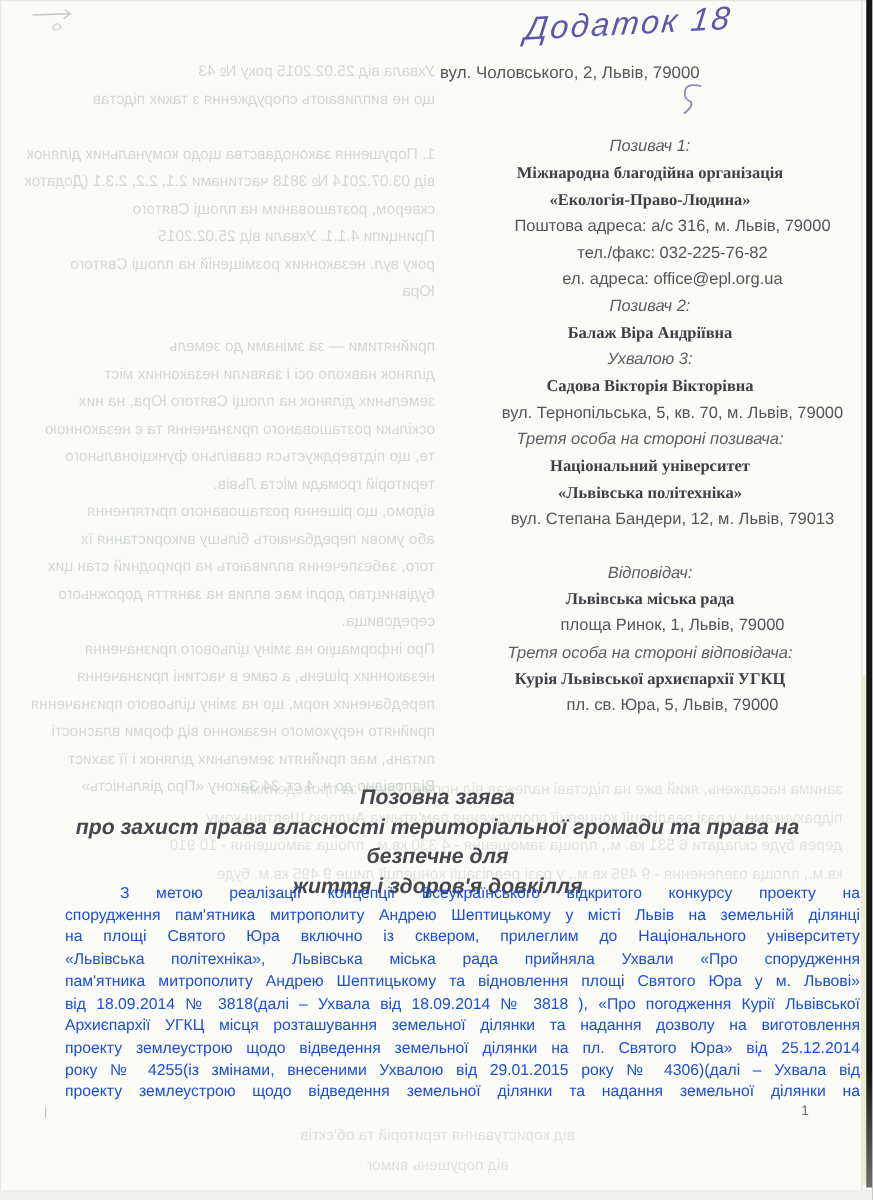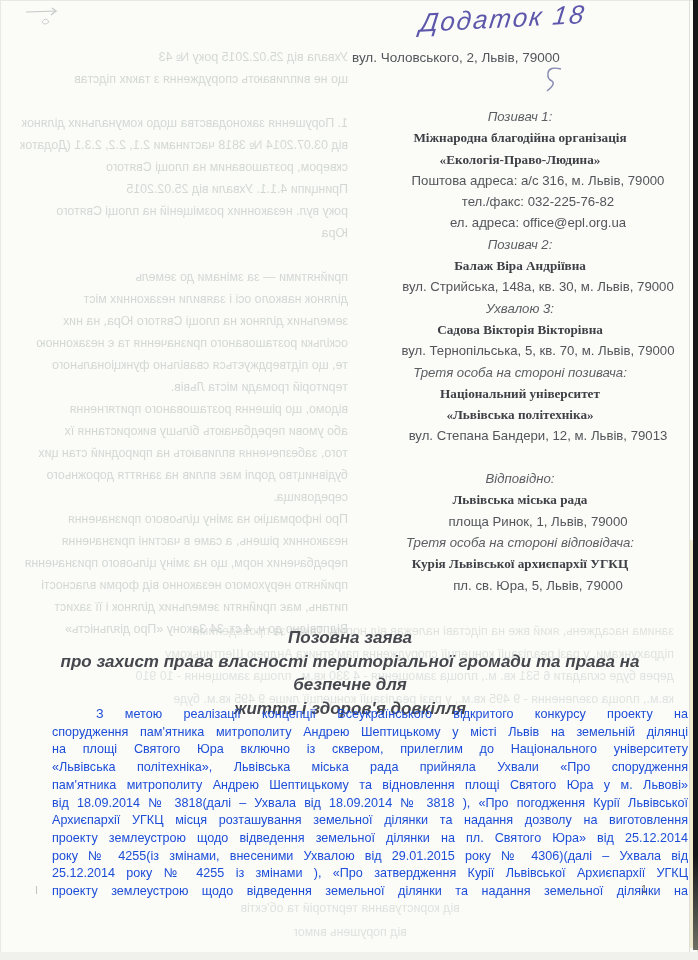--- a/index.html
+++ b/index.html
@@ -114,30 +114,29 @@
 
   <div class="parties">
       <div class="pline role">Позивач 1:</div>
       <div class="pline name">Міжнародна благодійна організація</div>
       <div class="pline name">«Екологія-Право-Людина»</div>
       <div class="pline plain">Поштова адреса: а/с 316, м. Львів, 79000</div>
       <div class="pline plain">тел./факс: 032-225-76-82</div>
       <div class="pline plain">ел. адреса: office@epl.org.ua</div>
       <div class="pline role">Позивач 2:</div>
       <div class="pline name">Балаж Віра Андріївна</div>
-      <div class="pline plain">вул. Стрийська, 148а, кв. 30, м. Львів, 79000</div>
       <div class="pline role">Ухвалою 3:</div>
       <div class="pline name">Садова Вікторія Вікторівна</div>
       <div class="pline plain">вул. Тернопільська, 5, кв. 70, м. Львів, 79000</div>
       <div class="pline role">Третя особа на стороні позивача:</div>
       <div class="pline name">Національний університет</div>
       <div class="pline name">«Львівська політехніка»</div>
       <div class="pline plain">вул. Степана Бандери, 12, м. Львів, 79013</div>
       <div class="pline gap"></div>
-      <div class="pline role">Відповідно:</div>
+      <div class="pline role">Відповідач:</div>
       <div class="pline name">Львівська міська рада</div>
       <div class="pline plain">площа Ринок, 1, Львів, 79000</div>
       <div class="pline role">Третя особа на стороні відповідача:</div>
       <div class="pline name">Курія Львівської архиєпархії УГКЦ</div>
       <div class="pline plain">пл. св. Юра, 5, Львів, 79000</div>
     </div>
 
   <div class="doc-title">
       <div class="tline">Позовна заява</div>
       <div class="tline">про захист права власності територіальної громади та права на безпечне для</div>
@@ -147,21 +146,20 @@
   <div class="body-text">
       <div class="pline">З метою реалізації концепції Всеукраїнського відкритого конкурсу проекту на</div>
       <div class="pline">спорудження пам'ятника митрополиту Андрею Шептицькому у місті Львів на земельній ділянці</div>
       <div class="pline">на площі Святого Юра включно із сквером, прилеглим до Національного університету</div>
       <div class="pline">«Львівська політехніка», Львівська міська рада прийняла Ухвали «Про спорудження</div>
       <div class="pline">пам'ятника митрополиту Андрею Шептицькому та відновлення площі Святого Юра у м. Львові»</div>
       <div class="pline">від 18.09.2014 № 3818(далі – Ухвала від 18.09.2014 № 3818 ), «Про погодження Курії Львівської</div>
       <div class="pline">Архиєпархії УГКЦ місця розташування земельної ділянки та надання дозволу на виготовлення</div>
       <div class="pline">проекту землеустрою щодо відведення земельної ділянки на пл. Святого Юра» від 25.12.2014</div>
       <div class="pline">року № 4255(із змінами, внесеними Ухвалою від 29.01.2015 року № 4306)(далі – Ухвала від</div>
-      <div class="pline">25.12.2014 року № 4255 із змінами ), «Про затвердження Курії Львівської Архиєпархії УГКЦ</div>
       <div class="pline">проекту землеустрою щодо відведення земельної ділянки та надання земельної ділянки на</div>
     </div>
 
   <div class="page-number">1</div>
   <div class="corner-tick"></div>
 
   <div class="edge-right-gray"></div>
   <div class="edge-right-tint"></div>
   <div class="edge-right-dark"></div>
   <div class="edge-bottom"></div>

